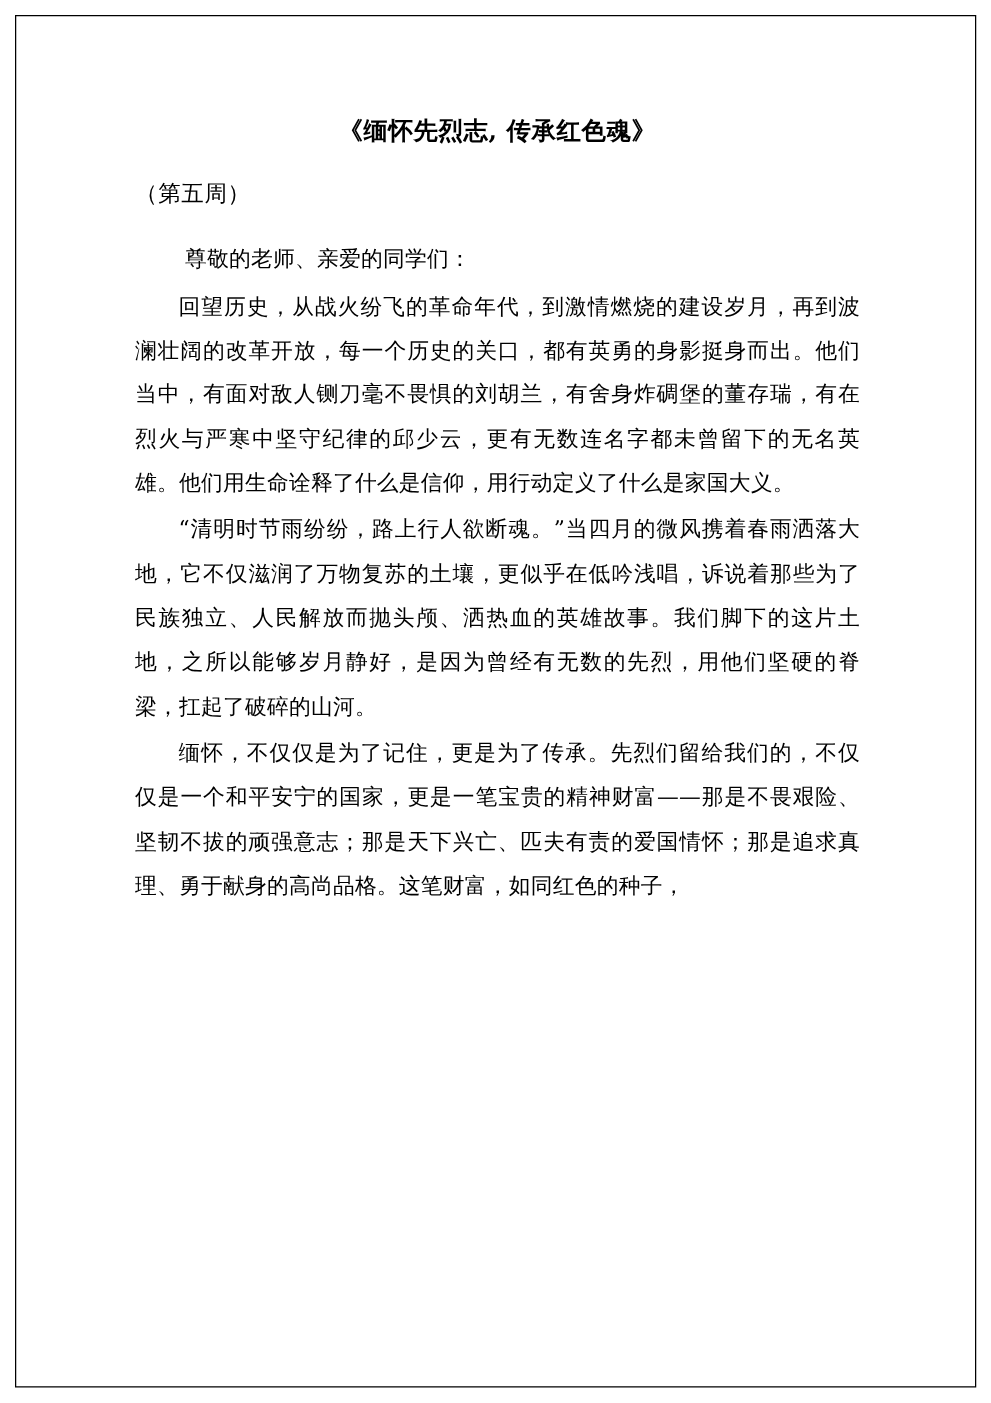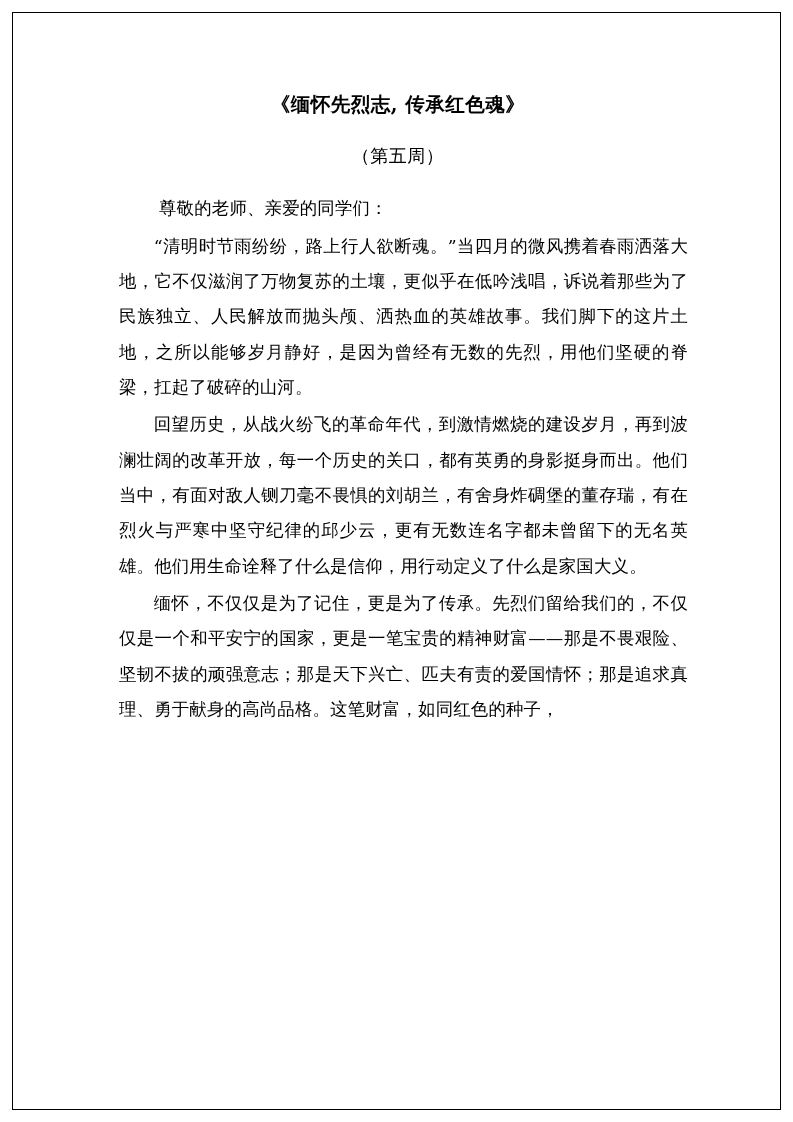--- a/index.html
+++ b/index.html
@@ -35,34 +35,33 @@
   }
   .doc-title {
     text-align: center;
     font-size: 19.5px;
     font-weight: bold;
     letter-spacing: 0.5px;
     margin: 0 0 16px 0;
     line-height: 1.9;
   }
   .doc-subtitle {
-    text-align: center;
     font-size: 18px;
     font-weight: normal;
     letter-spacing: 0.5px;
     margin: 10px 0 0 0;
     line-height: 1.9;
   }
   .body-block {
     margin-top: 18px;
   }
   p.para {
     font-size: 17.4px;
     line-height: 2.03;
-    margin: 0 0 2px 11px;
+    margin: 0 0 2px 0;
     text-align: justify;
     text-justify: inter-ideograph;
     letter-spacing: 0.2px;
   }
   p.indent {
     text-indent: 2em;
   }
   p.indent-small {
     text-indent: 2.3em;
   }
@@ -72,18 +71,18 @@
 
 <div class="page">
   <div class="page-border"></div>
 
   <div class="content">
     <h1 class="doc-title">《缅怀先烈志, 传承红色魂》</h1>
     <div class="doc-subtitle">（第五周）</div>
 
     <div class="body-block">
       <p class="para indent-small">尊敬的老师、亲爱的同学们：</p>
+      <p class="para indent">回望历史，从战火纷飞的革命年代，到激情燃烧的建设岁月，再到波澜壮阔的改革开放，每一个历史的关口，都有英勇的身影挺身而出。他们当中，有面对敌人铡刀毫不畏惧的刘胡兰，有舍身炸碉堡的董存瑞，有在烈火与严寒中坚守纪律的邱少云，更有无数连名字都未曾留下的无名英雄。他们用生命诠释了什么是信仰，用行动定义了什么是家国大义。</p>
       <p class="para indent">“清明时节雨纷纷，路上行人欲断魂。”当四月的微风携着春雨洒落大地，它不仅滋润了万物复苏的土壤，更似乎在低吟浅唱，诉说着那些为了民族独立、人民解放而抛头颅、洒热血的英雄故事。我们脚下的这片土地，之所以能够岁月静好，是因为曾经有无数的先烈，用他们坚硬的脊梁，扛起了破碎的山河。</p>
-      <p class="para indent">回望历史，从战火纷飞的革命年代，到激情燃烧的建设岁月，再到波澜壮阔的改革开放，每一个历史的关口，都有英勇的身影挺身而出。他们当中，有面对敌人铡刀毫不畏惧的刘胡兰，有舍身炸碉堡的董存瑞，有在烈火与严寒中坚守纪律的邱少云，更有无数连名字都未曾留下的无名英雄。他们用生命诠释了什么是信仰，用行动定义了什么是家国大义。</p>
       <p class="para indent">缅怀，不仅仅是为了记住，更是为了传承。先烈们留给我们的，不仅仅是一个和平安宁的国家，更是一笔宝贵的精神财富——那是不畏艰险、坚韧不拔的顽强意志；那是天下兴亡、匹夫有责的爱国情怀；那是追求真理、勇于献身的高尚品格。这笔财富，如同红色的种子，</p>
     </div>
   </div>
 </div>
 
 </body></html>

